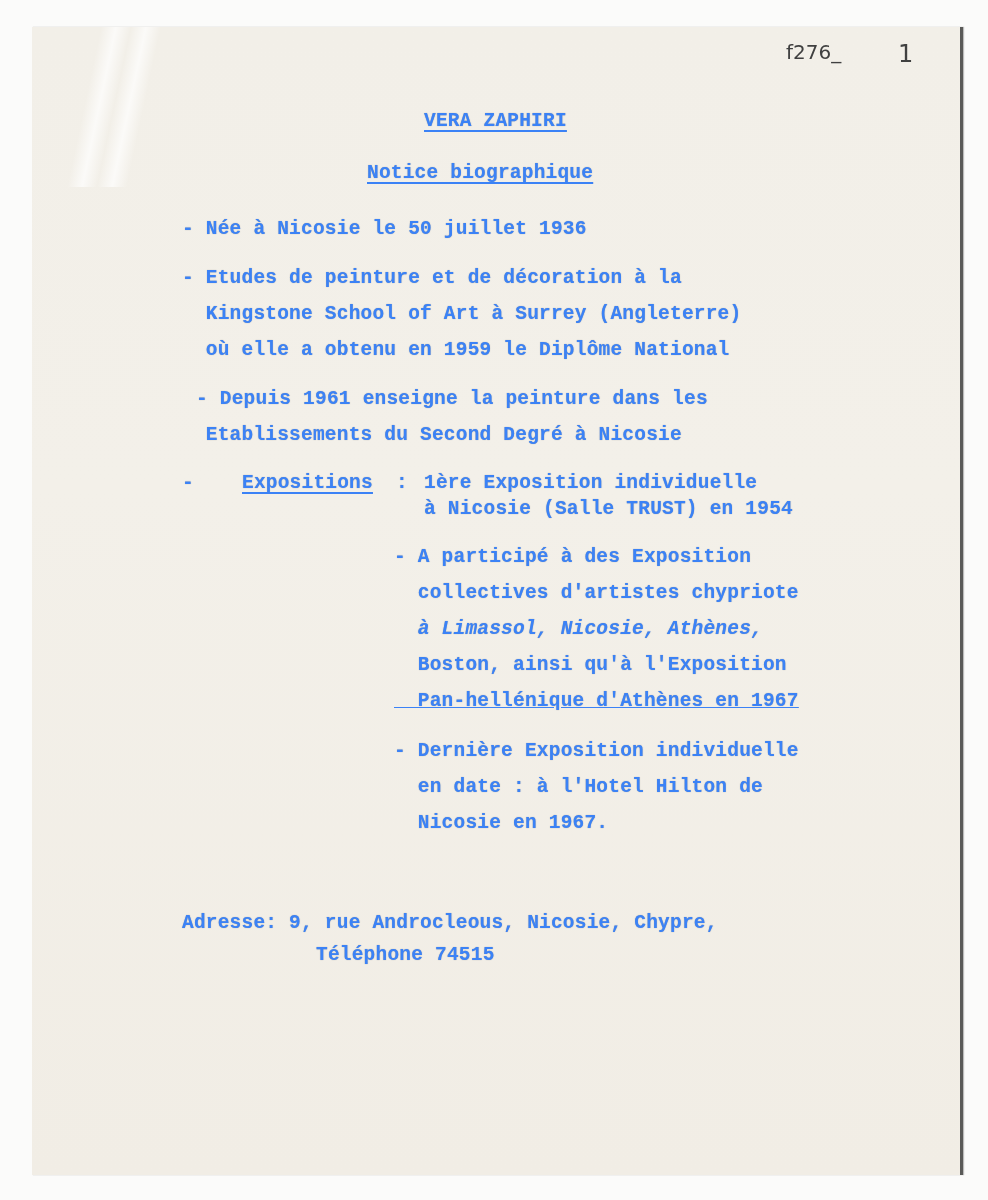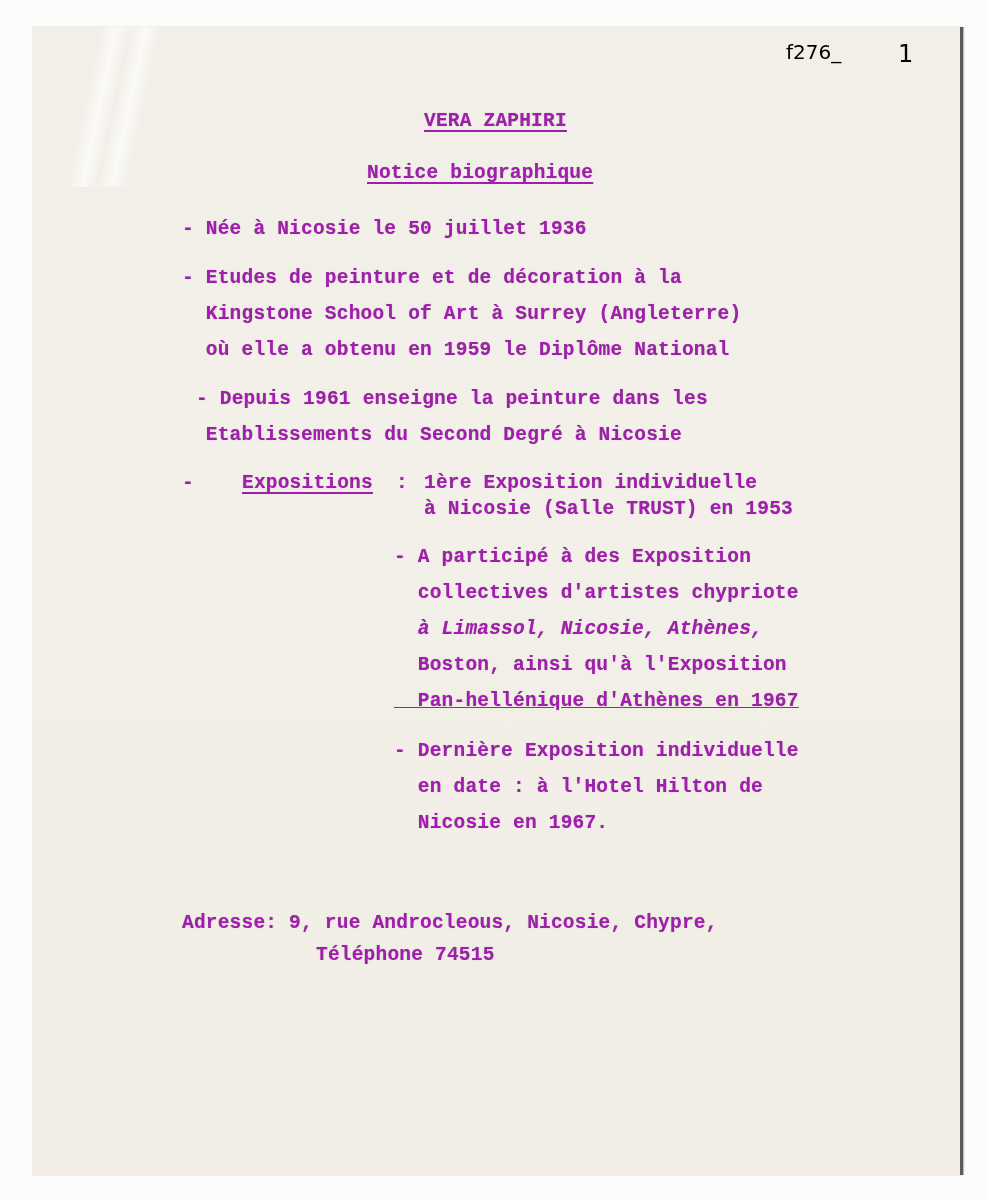--- a/index.html
+++ b/index.html
@@ -19,26 +19,26 @@
     box-shadow: 1px 0 1px rgba(0,0,0,0.25);
   }
   .crease {
     position: absolute; top: 0; width: 30px; height: 160px;
     background: linear-gradient(90deg, rgba(255,255,255,0) 0%, rgba(255,255,255,0.7) 50%, rgba(255,255,255,0) 100%);
     transform: skewX(-12deg);
   }
   .handnote {
     position: absolute;
     font-family: "DejaVu Sans", sans-serif;
-    color: #000000;
+    color: #404040;
     font-size: 20px;
   }
   .tw {
     position: absolute;
-    color: #a21caf;
+    color: #3b82f6;
     font-size: 19.5px;
     font-weight: bold;
     letter-spacing: 0.2px;
     white-space: pre;
     line-height: 1;
     text-shadow: 0 0 1px rgba(60,60,60,0.45);
   }
   .u { text-decoration: underline; text-decoration-thickness: 2px; text-underline-offset: 4px; }
 </style>
 </head>
@@ -61,21 +61,21 @@
 <div class="tw" style="left:182px; top:305px;">  Kingstone School of Art à Surrey (Angleterre)</div>
 <div class="tw" style="left:182px; top:341px;">  où elle a obtenu en 1959 le Diplôme National</div>
 
 <div class="tw" style="left:196px; top:390px;">- Depuis 1961 enseigne la peinture dans les</div>
 <div class="tw" style="left:182px; top:426px;">  Etablissements du Second Degré à Nicosie</div>
 
 <div class="tw" style="left:182px; top:474px;">- </div>
 <div class="tw u" style="left:214px; top:474px;margin-left:28px;">Expositions</div>
 <div class="tw" style="left:396px; top:474px;">:</div>
 <div class="tw" style="left:424px; top:474px;">1ère Exposition individuelle</div>
-<div class="tw" style="left:424px; top:500px;">à Nicosie (Salle TRUST) en 1953</div>
+<div class="tw" style="left:424px; top:500px;">à Nicosie (Salle TRUST) en 1954</div>
 
 <div class="tw" style="left:394px; top:548px;">- A participé à des Exposition</div>
 <div class="tw" style="left:394px; top:584px;">  collectives d'artistes chypriote</div>
 <div class="tw" style="left:394px; top:620px;font-style:italic;">  à Limassol, Nicosie, Athènes,</div>
 <div class="tw" style="left:394px; top:656px;">  Boston, ainsi qu'à l'Exposition</div>
 <div class="tw" style="left:394px; top:692px;text-decoration:underline;">  Pan-hellénique d'Athènes en 1967</div>
 
 <div class="tw" style="left:394px; top:742px;">- Dernière Exposition individuelle</div>
 <div class="tw" style="left:394px; top:778px;">  en date : à l'Hotel Hilton de</div>
 <div class="tw" style="left:394px; top:814px;">  Nicosie en 1967.</div>

